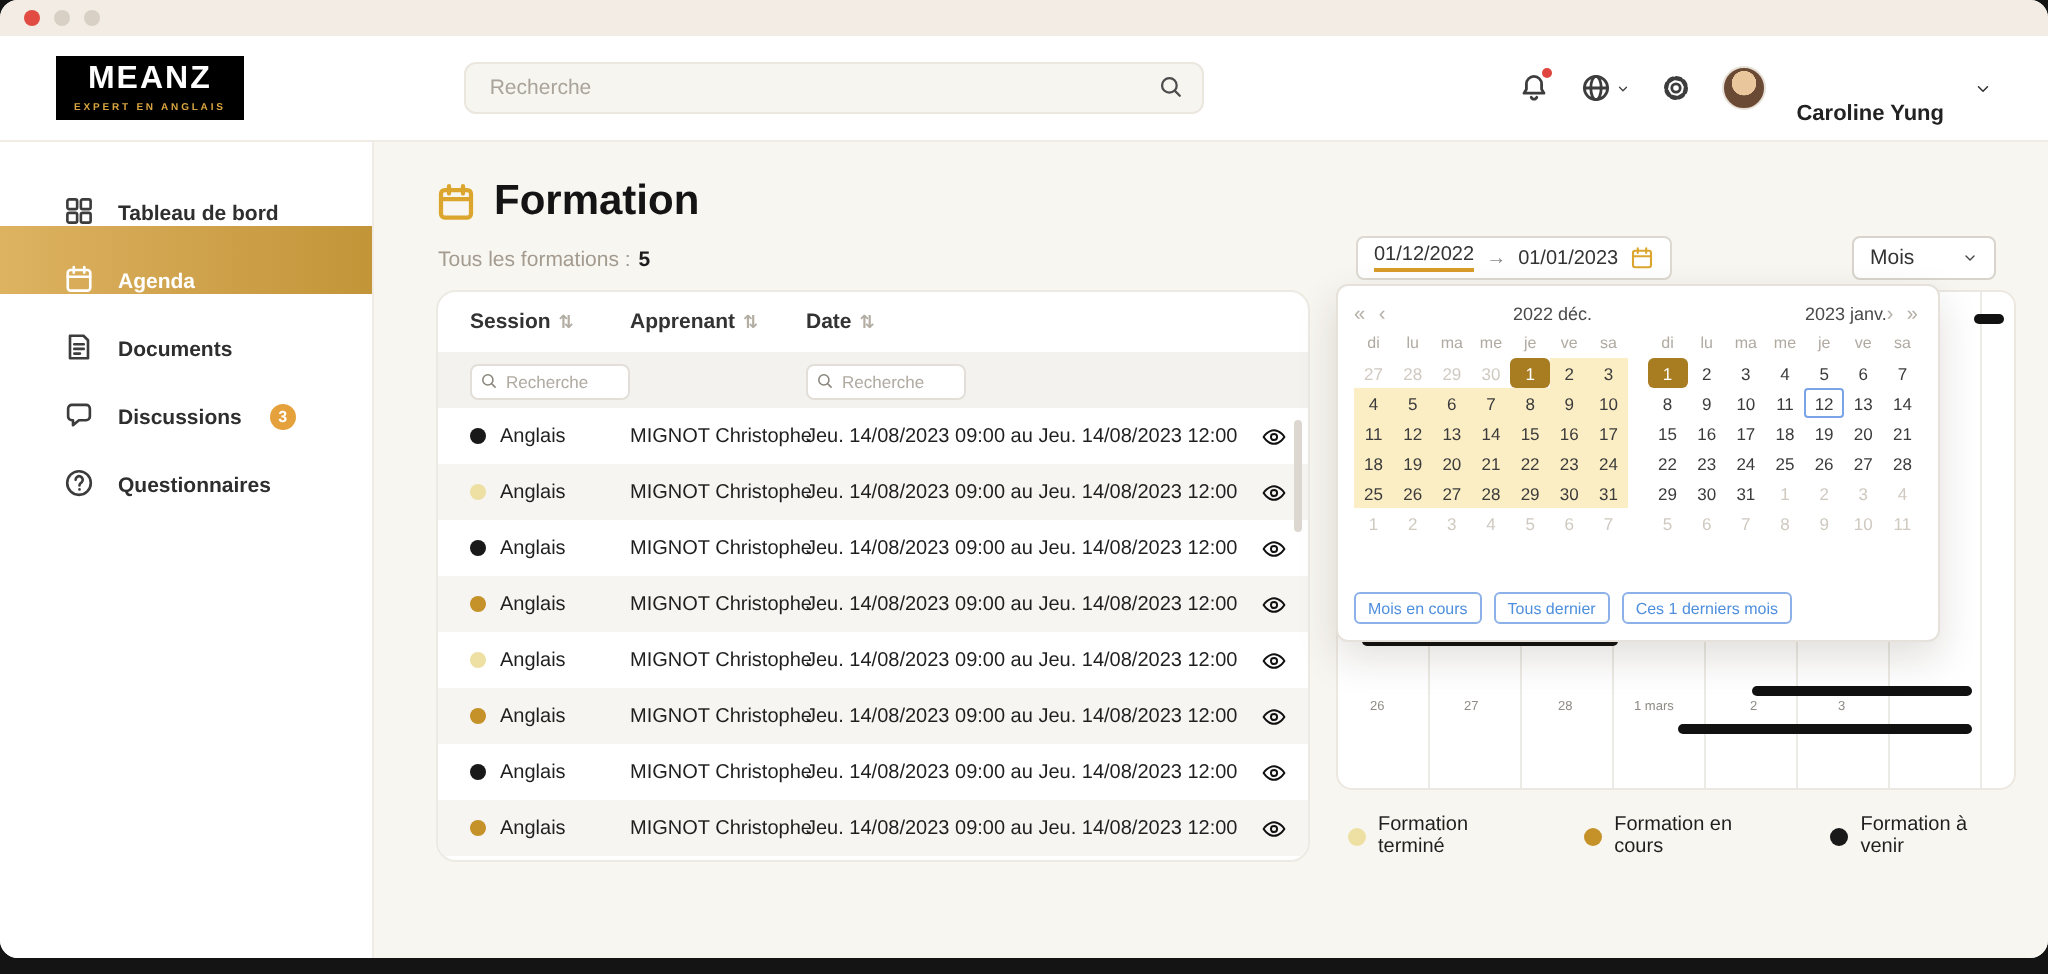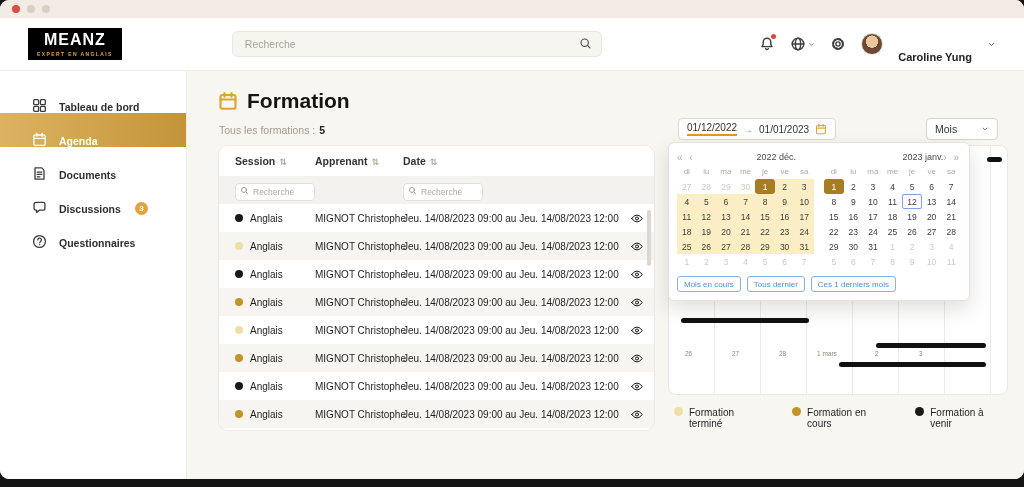--- a/index.html
+++ b/index.html
@@ -108,25 +108,25 @@
   .cal-nav-sp { width:18px; }
   .cal-title { flex:1; text-align:right; font-weight:400; color:#4a4a4a; }
   .cal-grid { display:grid; grid-template-columns:repeat(7,1fr); }
   .wd { font-size:8px; color:#b0aaa1; text-align:center; height:14px; line-height:14px; }
   .day { height:15px; font-size:8.5px; display:flex; align-items:center; justify-content:center; color:#3b3b3b; cursor:pointer; }
   .day.out { color:#cfc9c0; }
   .day.range { background:#fbeec5; }
   .day.sel { background:#a87c20; color:#fff; border-radius:3px; }
   .day.today { outline:1px solid #7aa3e8; outline-offset:-1px; border-radius:2px; }
   .cal-chips { display:flex; gap:6px; margin-top:7px; }
-  .chip { border:1px solid #8cb0e8; color:#4f8fdd; background:#fff; font-size:8px; padding:2.5px 6px; border-radius:3px; cursor:pointer; font-family:inherit; }
+  .chip { border:1px solid #8cb0e8; color:#4f8fdd; background:#fff; font-size:8px; padding:2.5px 6px; border-radius:3px; cursor:pointer; font-family:inherit;margin-top:20px; }
 
   
   .legend { position:absolute; left:6px; top:289px; display:flex; gap:22px; align-items:center; }
-  .legend-item { display:flex; align-items:flex-start; gap:6px; font-size:10px; color:#1f1f1f; }
+  .legend-item { display:flex; align-items:center; gap:6px; font-size:10px; color:#1f1f1f; }
   .legend-item .dot { width:9px; height:9px; }
 </style>
 </head>
 <body>
 
 <div class="window">
 
   <div class="titlebar">
     <span class="tl-dot red"></span>
     <span class="tl-dot gray"></span>

